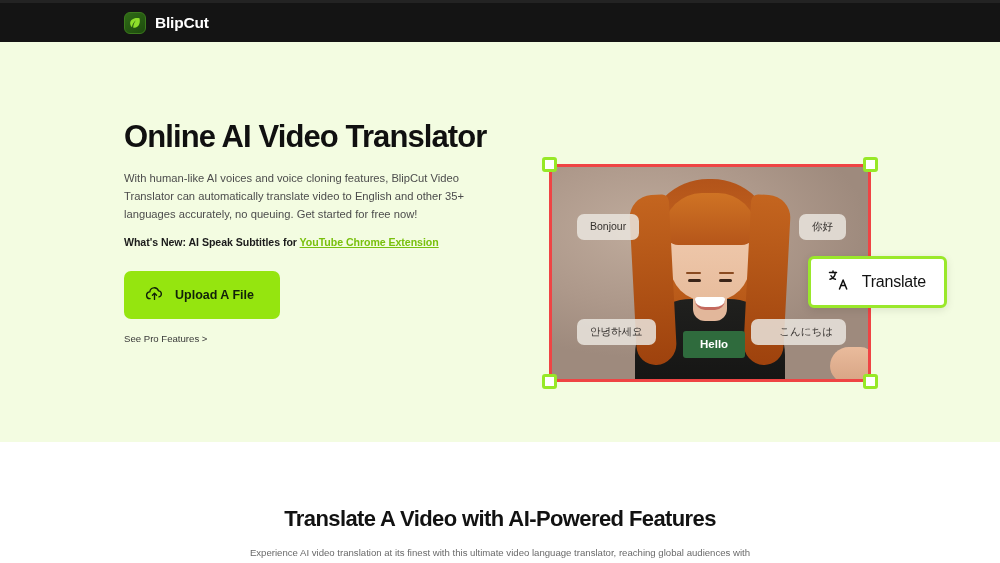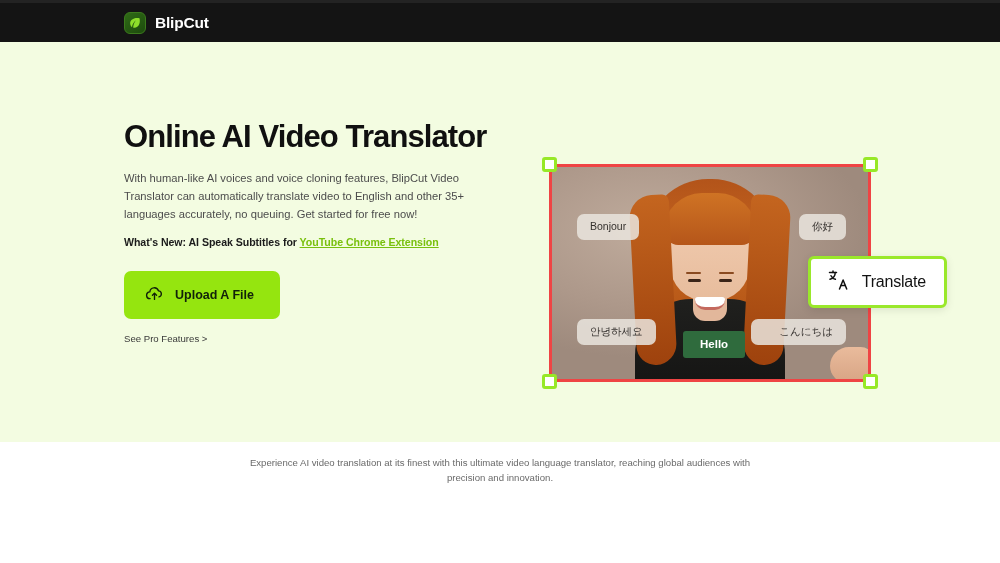--- a/index.html
+++ b/index.html
@@ -304,16 +304,17 @@
       </div>
 
       <div class="handle tl"></div>
       <div class="handle tr"></div>
       <div class="handle bl"></div>
       <div class="handle br"></div>
     </div>
   </div>
 
   <div class="sec2">
+    <h2 class="sec2-title">Translate A Video with AI-Powered Features</h2>
     <p class="sec2-sub">Experience AI video translation at its finest with this ultimate video language translator, reaching global audiences with precision and innovation.</p>
   </div>
 
 </div>
 
 </body></html>

